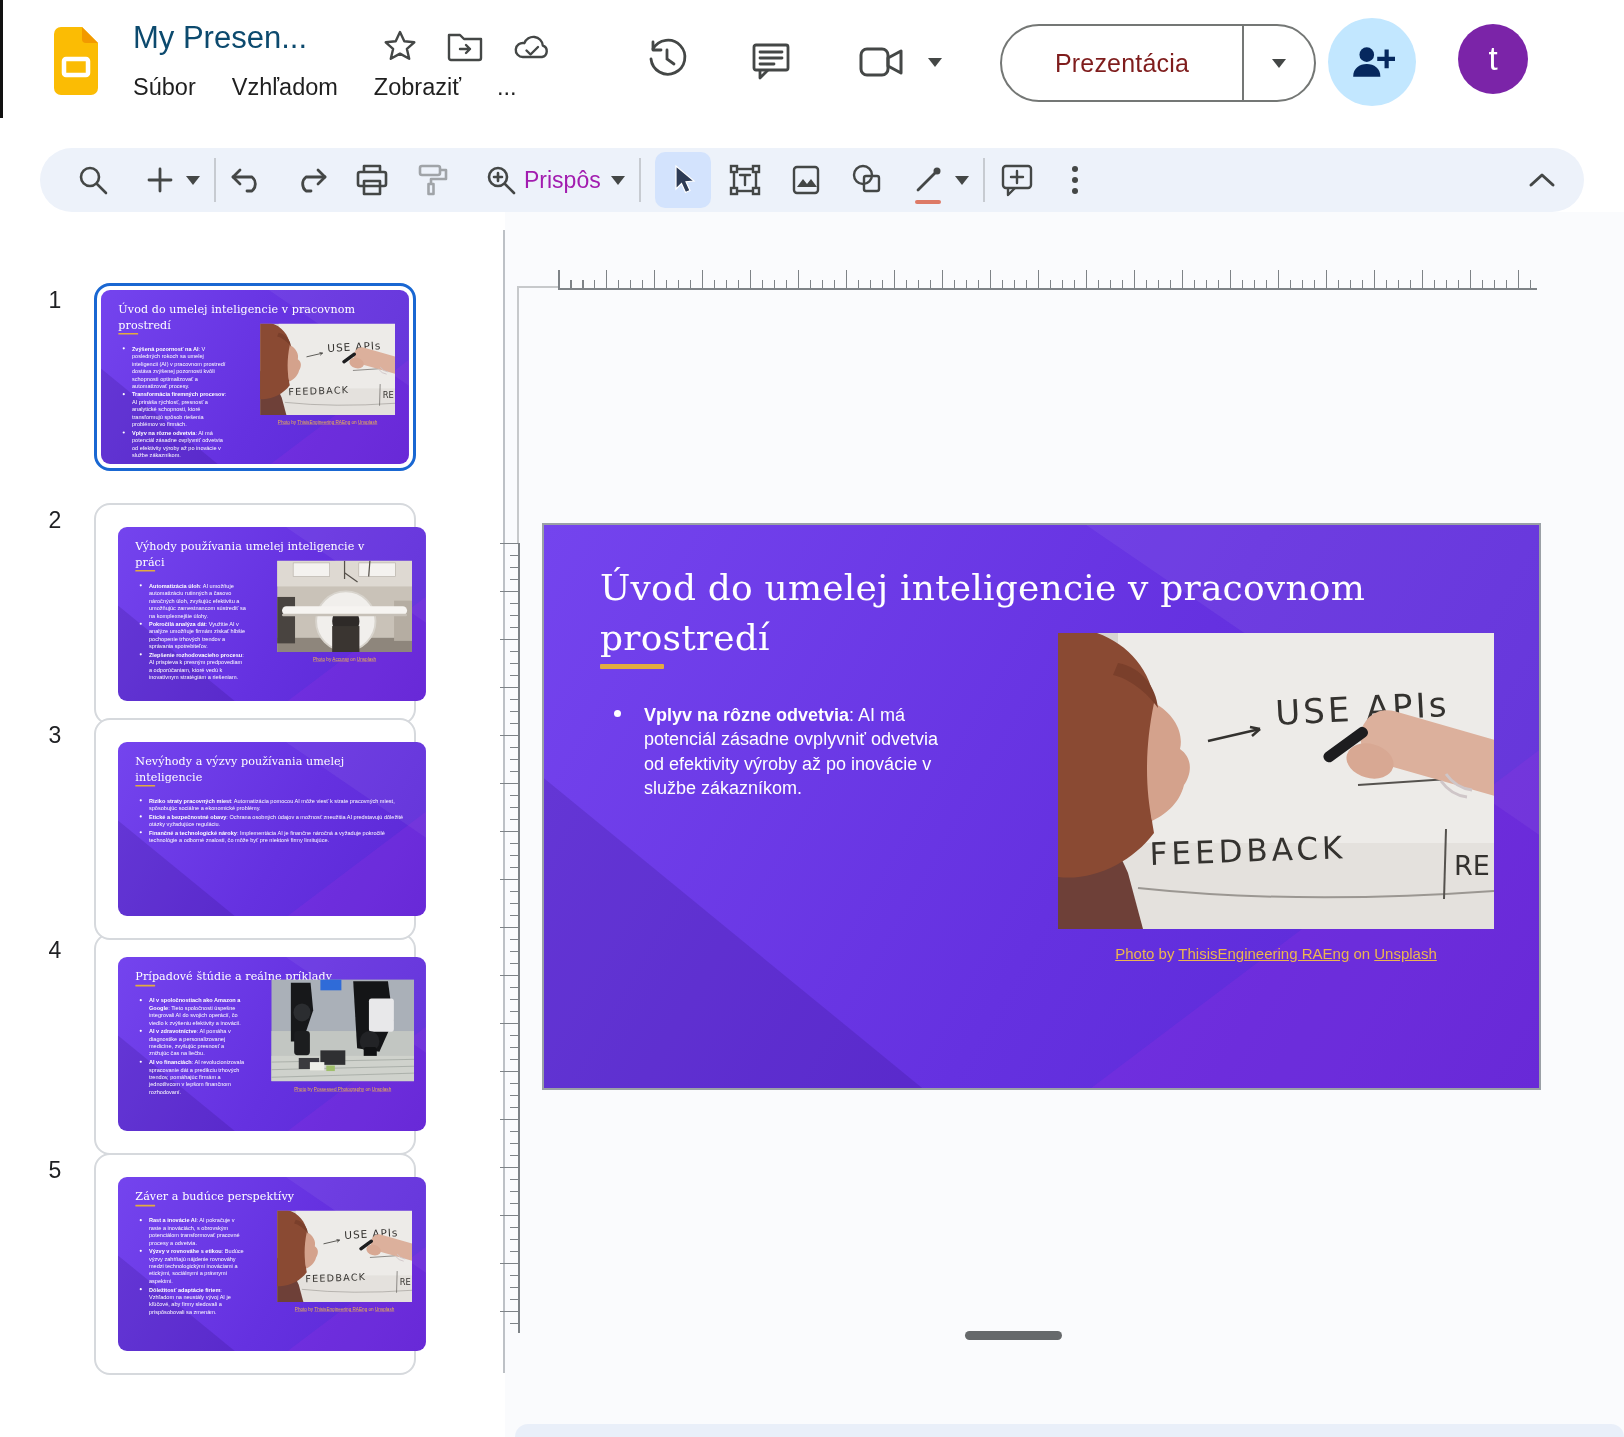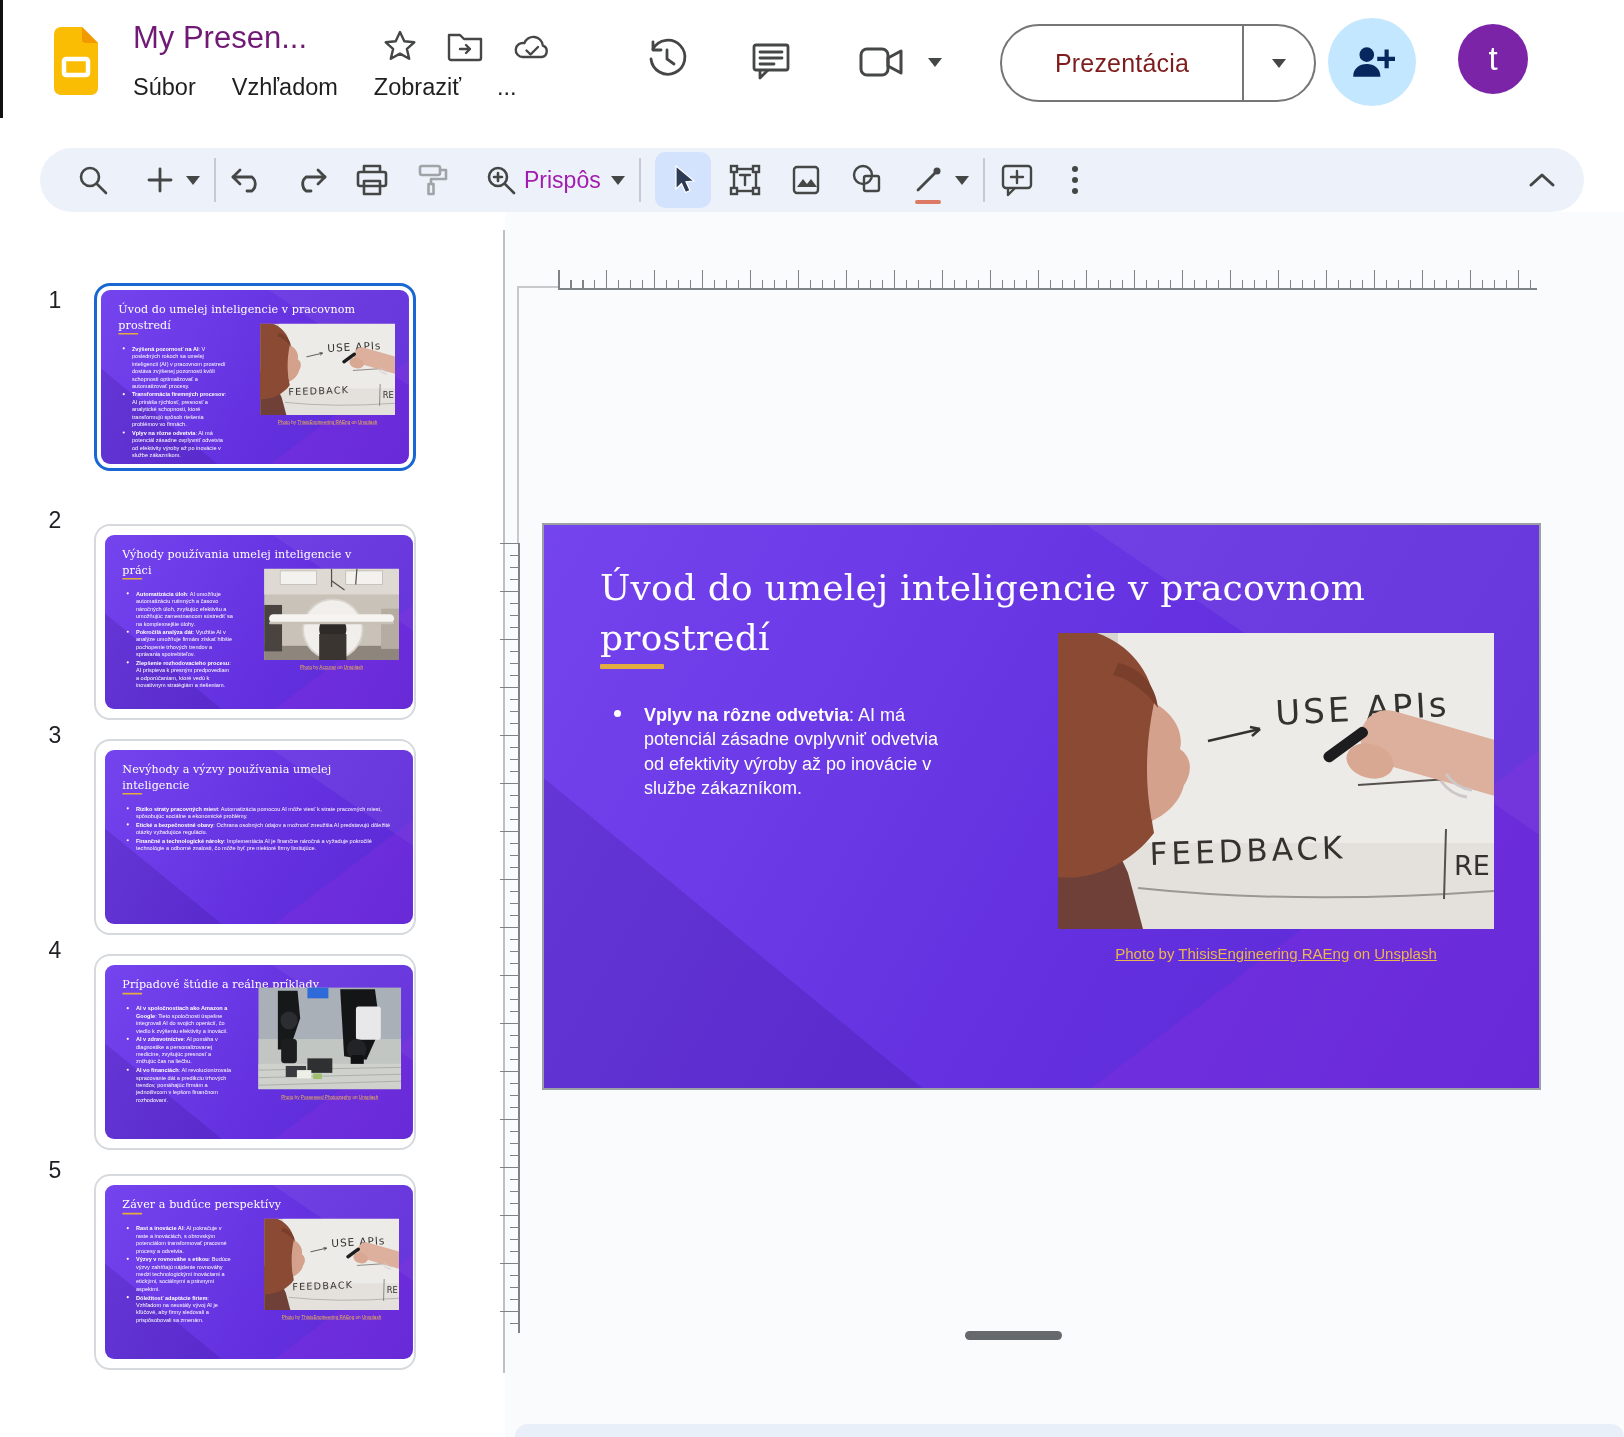--- a/index.html
+++ b/index.html
@@ -6,21 +6,21 @@
   .app{position:relative;width:1624px;height:1437px;background:#fff;overflow:hidden;
        font-family:"Liberation Sans",sans-serif;color:#1f1f1f;}
   .abs{position:absolute;}
   svg{display:block;}
 
   
   .window-edge{left:0;top:0;width:3px;height:118px;background:#111;}
 
   
   .logo{left:50px;top:26px;width:52px;height:70px;}
-  .doc-title{left:133px;top:20px;font-size:31px;color:#701a75;white-space:nowrap;}
+  .doc-title{left:133px;top:20px;font-size:31px;color:#0c4a6e;white-space:nowrap;}
   .title-icons{left:382px;top:28px;display:flex;gap:28px;align-items:center;color:#444746;}
   .menu-row{left:133px;top:74px;display:flex;gap:36px;font-size:23.5px;color:#1f1f1f;}
   .menu-row span{cursor:default;}
   .ic{color:#444746;}
   .ic-history{left:645px;top:37px;}
   .ic-comment{left:750px;top:40px;}
   .ic-camera{left:858px;top:44px;}
   .caret{width:0;height:0;border-left:7px solid transparent;border-right:7px solid transparent;
          border-top:9px solid #444746;}
   .cam-caret{left:928px;top:58px;}
@@ -46,21 +46,21 @@
                align-items:center;justify-content:center;}
   .line-wrap{position:relative;}
   .line-red{position:absolute;left:4px;bottom:-7px;width:26px;height:4px;background:#dd7a66;border-radius:2px;}
   .t-spacer{flex:1;}
   .dim{opacity:.45;}
 
   
   .thumb-num{width:30px;text-align:center;font-size:23px;color:#202124;}
   .thumb-card{left:94px;width:322px;background:#fff;border-radius:16px;box-sizing:border-box;}
   .thumb-sel{border:3px solid #1967d2;padding:4px;}
-  .thumb-usel{border:2px solid #d6d9dd;padding:9px;margin-top:21px;}
+  .thumb-usel{border:2px solid #d6d9dd;padding:22px;}
   .thumb-clip{width:308px;height:174px;overflow:hidden;border-radius:9px;position:relative;}
   .thumb-clip .slide{transform:scale(0.3095);transform-origin:0 0;}
 
   
   .canvas-bg{left:505px;top:212px;width:1119px;height:1225px;background:#fafbfd;}
   .divider{left:503px;top:230px;width:2px;height:1143px;background:#bdc1c6;}
   .ruler-h{left:558px;top:270px;width:979px;height:18px;border-bottom:2px solid #7e8387;
     background-image:
       repeating-linear-gradient(to right,#7e8387 0,#7e8387 1.5px,transparent 1.5px,transparent 12px),
       repeating-linear-gradient(to right,#7e8387 0,#7e8387 1.5px,transparent 1.5px,transparent 48px);

